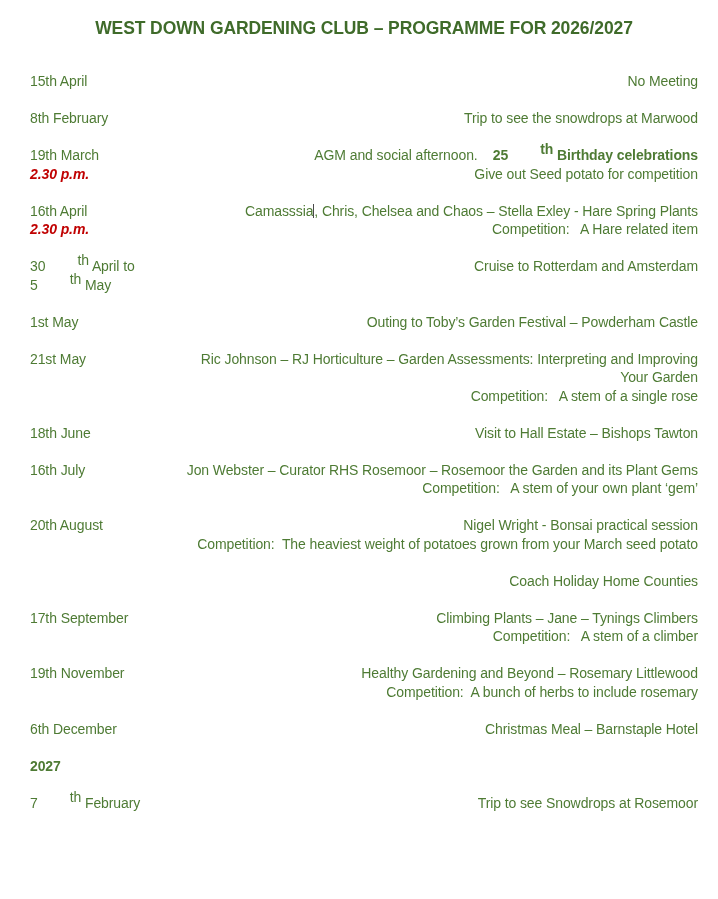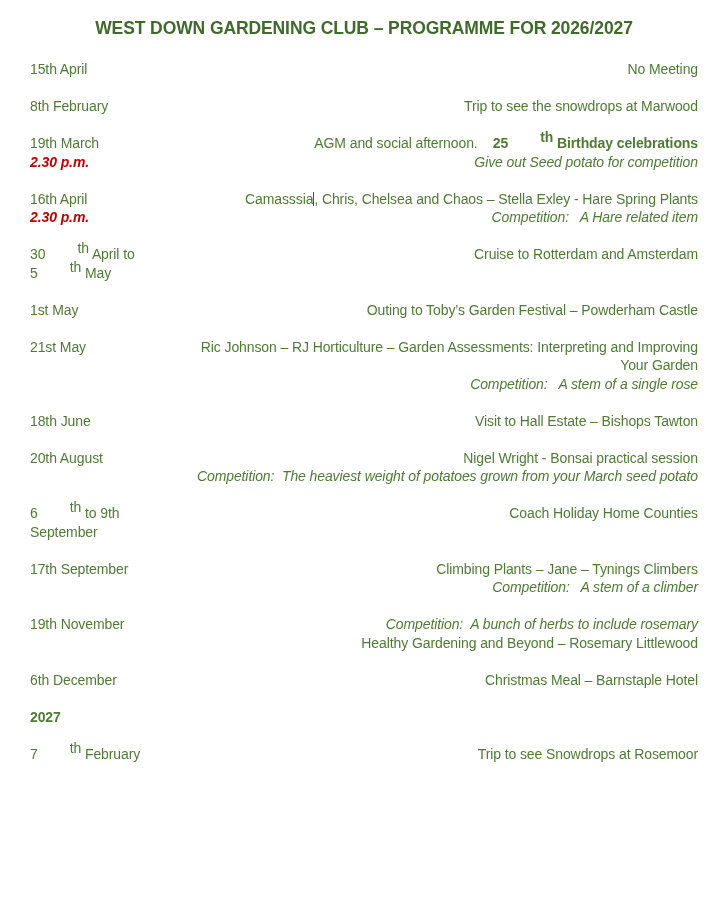--- a/index.html
+++ b/index.html
@@ -14,21 +14,21 @@
     line-height:18.5px;
     letter-spacing:-0.1px;
     color:#4e7b34;
     overflow:hidden;
   }
   .title{
     text-align:center;
     font-weight:bold;
     font-size:17.5px;
     line-height:24px;
-    margin:0 0 20px 0;
+    margin:0 0 32px 0;
     color:#3f6b2a;
     white-space:pre;
   }
   .row{
     display:flex;
     align-items:flex-start;
     margin-bottom:18.5px;
   }
   .date-col{
     width:136px;
@@ -36,21 +36,21 @@
   }
   .desc-col{
     flex:1 1 auto;
     min-width:0;
     text-align:right;
   }
   .line{
     white-space:pre-wrap;
   }
   .b{font-weight:bold;}
-  .i{font-style:italic;margin-top:27px;}
+  .i{margin-top:27px;}
   .red{color:#c00000;font-style:italic;}
   sup{
     font-size:14px;
     vertical-align:super;
     line-height:0;
     margin-left:32px;
   }
   .caret{
     display:inline-block;
     width:1px;height:14px;
@@ -130,52 +130,57 @@
       <div class="row">
         <div class="date-col">
           <div class="line"><span>18th June</span></div>
         </div>
         <div class="desc-col">
           <div class="line"><span>Visit to Hall Estate – Bishops Tawton</span></div>
         </div>
       </div>
       <div class="row">
         <div class="date-col">
+          <div class="line"><span>16th July</span></div>
+        </div>
+        <div class="desc-col">
+          <div class="line"><span>Jon Webster – Curator RHS Rosemoor – Rosemoor the Garden and its Plant Gems</span></div>
+          <div class="line"><span class="i">Competition:</span><span>   A stem of your own plant ‘gem’</span></div>
+        </div>
+      </div>
+      <div class="row">
+        <div class="date-col">
           <div class="line"><span>20th August</span></div>
         </div>
         <div class="desc-col">
           <div class="line"><span> Nigel Wright - Bonsai practical session</span></div>
           <div class="line"><span class="i">Competition:  The heaviest weight of potatoes grown from your March seed potato</span></div>
         </div>
       </div>
       <div class="row">
-        <div class="date-col">
-          <div class="line"><span>6</span><span><sup>th</sup></span><span> to 9th</span></div>
-          <div class="line"><span>September</span></div>
-        </div>
         <div class="desc-col">
           <div class="line"><span>Coach Holiday Home Counties</span></div>
         </div>
       </div>
       <div class="row">
         <div class="date-col">
           <div class="line"><span>17th September</span></div>
         </div>
         <div class="desc-col">
           <div class="line"><span>Climbing Plants – Jane – Tynings Climbers</span></div>
           <div class="line"><span class="i">Competition:   A stem of a climber</span></div>
         </div>
       </div>
       <div class="row">
         <div class="date-col">
           <div class="line"><span>19th November</span></div>
         </div>
         <div class="desc-col">
+          <div class="line"><span> Healthy Gardening and Beyond – Rosemary Littlewood</span></div>
           <div class="line"><span class="i">Competition:  A bunch of herbs to include rosemary</span></div>
-          <div class="line"><span> Healthy Gardening and Beyond – Rosemary Littlewood</span></div>
         </div>
       </div>
       <div class="row">
         <div class="date-col">
           <div class="line"><span>6th December</span></div>
         </div>
         <div class="desc-col">
           <div class="line"><span> Christmas Meal – Barnstaple Hotel</span></div>
         </div>
       </div>

